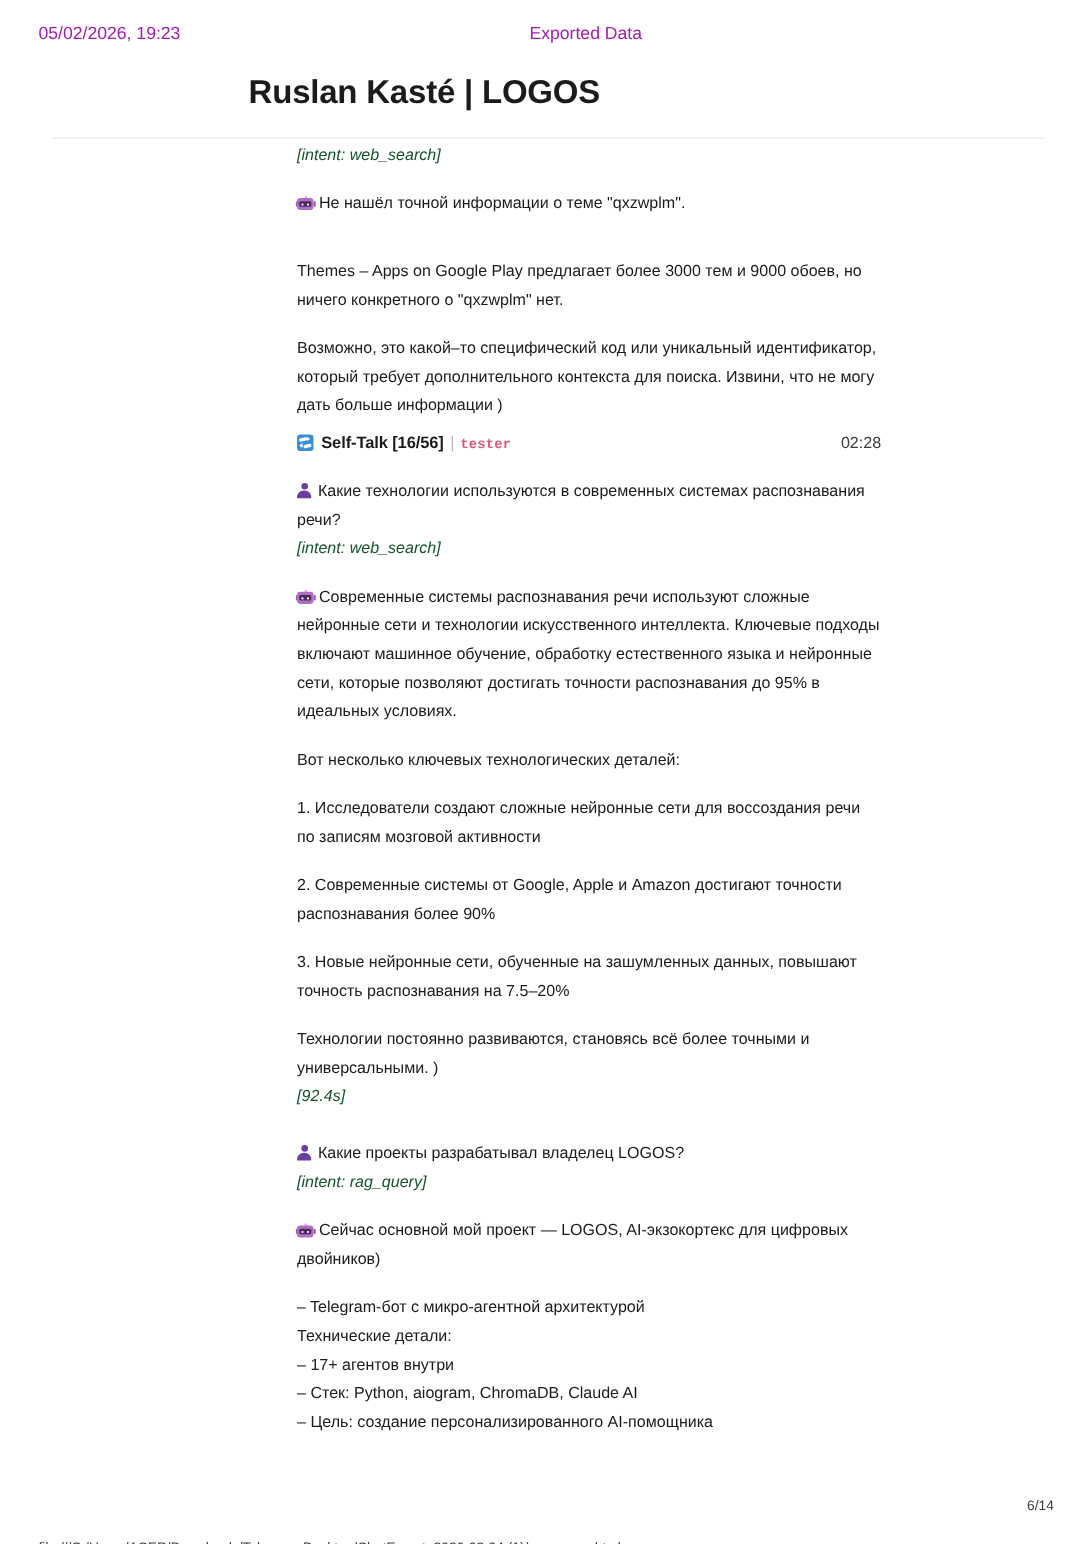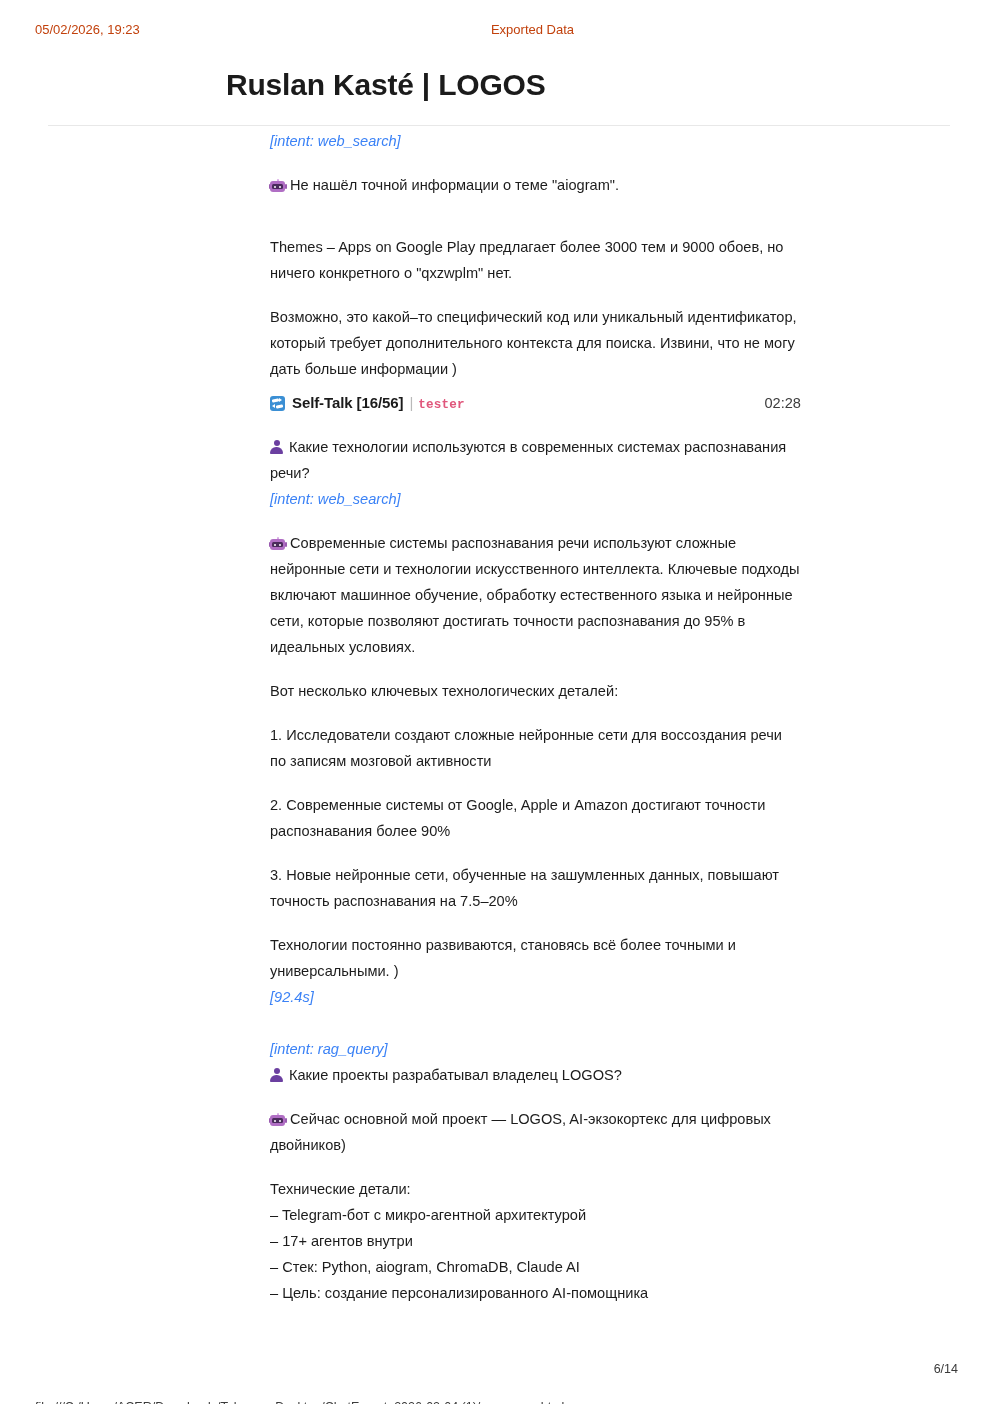--- a/index.html
+++ b/index.html
@@ -16,22 +16,22 @@
     overflow: hidden;
   }
 
   
   .print-header {
     position: absolute;
     top: 22px;
     left: 0;
     width: 993px;
     height: 18px;
-    font-size: 13px;
-    color: #c2410c;
+    font-size: 16px;
+    color: #a21caf;
     font-family: "Liberation Sans", sans-serif;
   }
   .print-header .ph-date {
     position: absolute;
     left: 35px;
     top: 0;
     white-space: nowrap;
   }
   .print-header .ph-title {
     position: absolute;
@@ -75,21 +75,21 @@
 
   .para {
     font-size: 14.6px;
     line-height: 26px;
     color: #1c1c1c;
     margin: 0;
     word-wrap: break-word;
   }
   .para.italic {
     font-style: italic;
-    color: #3b82f6;
+    color: #14532d;
   }
   .gap-sm { height: 8px; }
   .gap-md { height: 18px; }
 
   
   .robot-icon {
     position: relative;
     width: 15px;
     height: 13px;
     display: inline-block;
@@ -282,21 +282,21 @@
 
 <div class="page-title">Ruslan Kasté | LOGOS</div>
 <div class="divider"></div>
 
 <div class="content">
 
   <div>
     <p class="para italic">[intent: web_search]</p>
     <div class="gap-md"></div>
 
-    <p class="para"><span class="robot-icon"><span class="r-ant"></span><span class="r-ear-l"></span><span class="r-ear-r"></span><span class="r-head"></span><span class="r-face"></span><span class="r-eye-l"></span><span class="r-eye-r"></span></span><span>Не нашёл точной информации о теме "aiogram".</span></p>
+    <p class="para"><span class="robot-icon"><span class="r-ant"></span><span class="r-ear-l"></span><span class="r-ear-r"></span><span class="r-head"></span><span class="r-face"></span><span class="r-eye-l"></span><span class="r-eye-r"></span></span><span>Не нашёл точной информации о теме "qxzwplm".</span></p>
     <div class="gap-md"></div>
 
     <div class="gap-md"></div>
 
     <p class="para">Themes – Apps on Google Play предлагает более 3000 тем и 9000 обоев, но ничего конкретного о "qxzwplm" нет.</p>
     <div class="gap-md"></div>
 
     <p class="para">Возможно, это какой–то специфический код или уникальный идентификатор, который требует дополнительного контекста для поиска. Извини, что не могу дать больше информации )</p>
     <div class="gap-sm"></div>
   </div>
@@ -327,29 +327,29 @@
 
   <p class="para">3. Новые нейронные сети, обученные на зашумленных данных, повышают точность распознавания на 7.5–20%</p>
   <div class="gap-md"></div>
 
   <p class="para">Технологии постоянно развиваются, становясь всё более точными и универсальными. )</p>
   <p class="para italic">[92.4s]</p>
   <div class="gap-sm"></div>
 
   <div class="gap-md"></div>
 
+  <p class="para"><span class="person-icon"><span class="p-head"></span><span class="p-body"></span></span><span>Какие проекты разрабатывал владелец LOGOS?</span></p>
   <p class="para italic">[intent: rag_query]</p>
-  <p class="para"><span class="person-icon"><span class="p-head"></span><span class="p-body"></span></span><span>Какие проекты разрабатывал владелец LOGOS?</span></p>
   <div class="gap-md"></div>
 
   <p class="para"><span class="robot-icon"><span class="r-ant"></span><span class="r-ear-l"></span><span class="r-ear-r"></span><span class="r-head"></span><span class="r-face"></span><span class="r-eye-l"></span><span class="r-eye-r"></span></span><span>Сейчас основной мой проект — LOGOS, AI-экзокортекс для цифровых двойников)</span></p>
   <div class="gap-md"></div>
 
+  <p class="para">– Telegram-бот с микро-агентной архитектурой</p>
   <p class="para">Технические детали:</p>
-  <p class="para">– Telegram-бот с микро-агентной архитектурой</p>
   <p class="para">– 17+ агентов внутри</p>
   <p class="para">– Стек: Python, aiogram, ChromaDB, Claude AI</p>
   <p class="para">– Цель: создание персонализированного AI-помощника</p>
 </div>
 
 <div class="print-footer">
   <span class="pf-url">file:///C:/Users/ACER/Downloads/Telegram Desktop/ChatExport_2026-02-04 (1)/messages.html</span>
   <span class="pf-page">6/14</span>
 </div>
 

